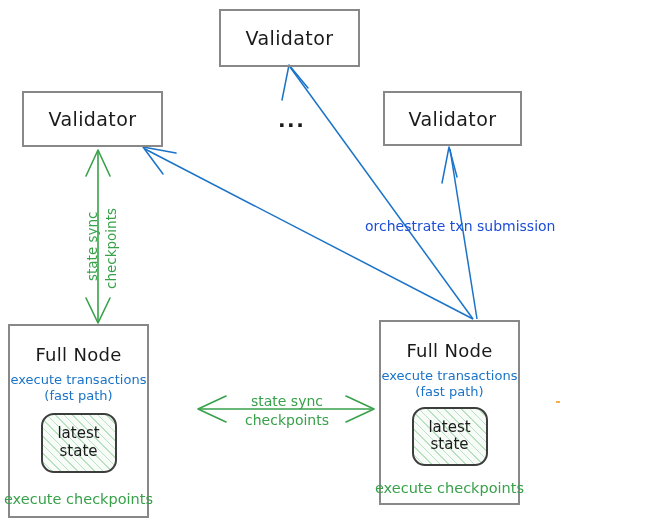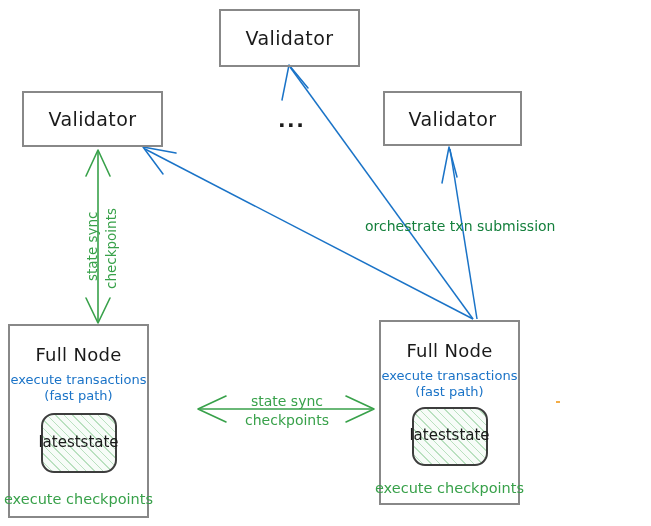--- a/index.html
+++ b/index.html
@@ -72,40 +72,40 @@
     border: 2px solid #3d3d3d;
     border-radius: 13px;
     background-color: #f7fcf8;
     background-image: repeating-linear-gradient(
         45deg,
         rgba(86, 180, 100, 0.38) 0px,
         rgba(86, 180, 100, 0.38) 1px,
         rgba(255, 255, 255, 0) 1px,
         rgba(255, 255, 255, 0) 6px);
     display: flex;
-    flex-direction: row;
+    flex-direction: column;
     align-items: center;
     justify-content: center;
     font-size: 15px;
     color: #1a1a1a;
     line-height: 1.18;
   }
   .ellipsis-label {
     position: absolute;
     font-size: 20px;
     color: #1a1a1a;
     letter-spacing: 1.5px;
     font-weight: bold;
   }
   .edge-label {
     position: absolute;
     white-space: nowrap;
     font-size: 14px;
   }
-  .edge-label.blue  { color: #15803d; }
+  .edge-label.blue  { color: #1d4ed8; }
   .edge-label.orange{ color: #f0920a; font-weight: bold; font-size: 13.5px; }
   .vert-label {
     position: absolute;
     transform-origin: left top;
     transform: rotate(-90deg);
     white-space: nowrap;
     font-size: 13.5px;
     color: #38a14a;
   }
   .mid-green-stack {

